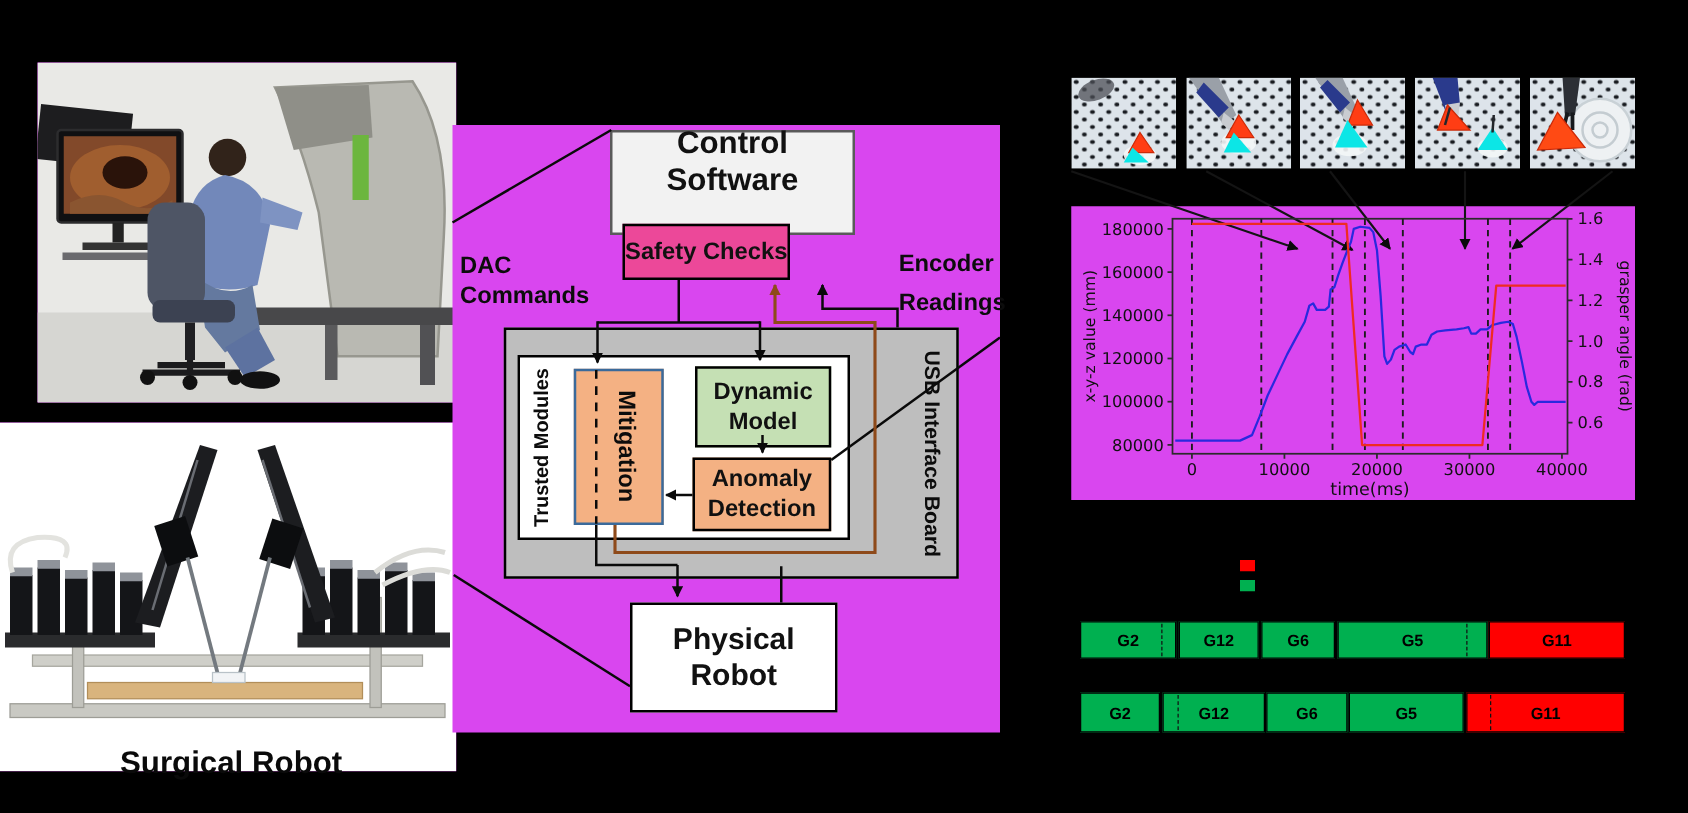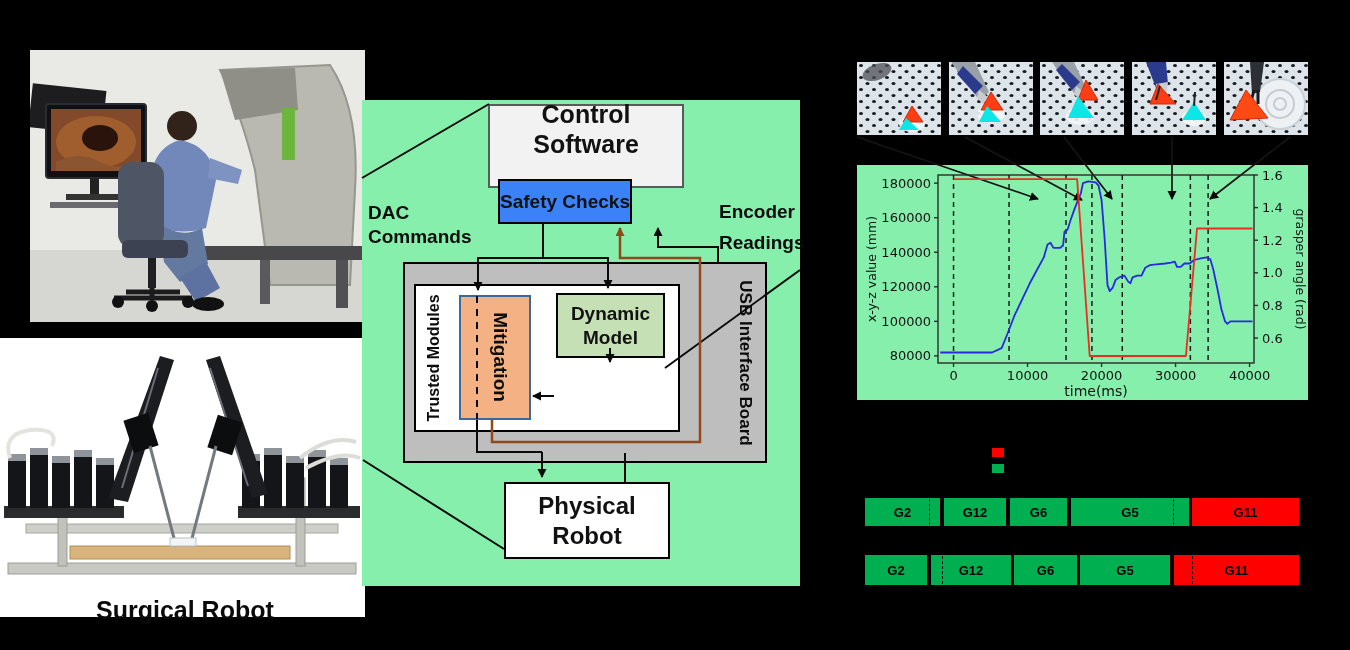--- a/index.html
+++ b/index.html
@@ -1,18 +1,18 @@
 <!DOCTYPE html>
 <html><head>
 <meta charset="utf-8">
 <style>
   html,body{margin:0;padding:0;background:#000;}
   #stage{position:relative;width:1350px;height:650px;background:#000;overflow:hidden;
          font-family:"Liberation Sans",sans-serif;}
-  .panel{position:absolute;background:#86efac;}
+  .panel{position:absolute;background:#d946ef;}
   .dbox{position:absolute;display:flex;align-items:center;justify-content:center;
         text-align:center;font-weight:bold;color:#111;white-space:pre-line;
         box-sizing:border-box;line-height:1.22;}
   .flabel{position:absolute;font-weight:bold;color:#0c0c0c;white-space:pre-line;line-height:1.25;}
   .vlabel{position:absolute;font-weight:bold;color:#0c0c0c;white-space:nowrap;
           transform:translate(-50%,-50%) rotate(90deg);}
   .vlabel.ccw{transform:translate(-50%,-50%) rotate(-90deg);}
   .caption{position:absolute;font-weight:bold;color:#0a0a0a;font-size:25px;white-space:nowrap;}
   #overlay{position:absolute;left:0;top:0;width:1350px;height:650px;pointer-events:none;z-index:40;}
   .frame{position:absolute;overflow:hidden;}
@@ -133,37 +133,39 @@
     <div class="caption" style="left:96px;top:258px;">Surgical Robot</div>
   </div>
 
   <div class="panel" style="left:362px;top:100px;width:438px;height:486px;"></div>
 
   <div class="dbox" id="box-gray" style="left: 403px; top: 262px; width: 364px; height: 201px; border: 2px solid rgb(0, 0, 0); background: rgb(190, 190, 190);"></div>
   <div class="dbox" id="box-trusted" style="left:414px;top:284px;width:266px;height:148px;background:#fff;border:2px solid #000;"></div>
 
   <div class="dbox" id="box-control" style="left: 488px; top: 104px; width: 196px; height: 84px; border: 2px solid rgb(90, 90, 90); font-size: 25px; padding-bottom: 34px; background: rgb(242, 242, 242);">Control
 Software</div>
-  <div class="dbox" id="box-safety" style="left: 498px; top: 179px; width: 134px; height: 45px; border: 2px solid rgb(0, 0, 0); font-size: 19px; z-index: 5; background: #3b82f6;">Safety Checks</div>
+  <div class="dbox" id="box-safety" style="left: 498px; top: 179px; width: 134px; height: 45px; border: 2px solid rgb(0, 0, 0); font-size: 19px; z-index: 5; background: #ec4899;">Safety Checks</div>
 
   <div class="flabel" style="left:368px;top:201px;width:112px;font-size:19px;">DAC
 Commands</div>
   <div class="flabel" style="left:699px;top:196px;width:96px;font-size:19px;text-align:left;line-height:1.65;margin-left:20px;">Encoder
 Readings</div>
 
   <div class="dbox" id="box-mitigation" style="left: 459px; top: 295px; width: 72px; height: 125px; z-index: 5; background: rgb(244, 177, 131); border: 2.5px solid rgb(58, 106, 155);"></div>
   <div class="vlabel" style="left:500px;top:357px;font-size:19px;z-index:6;">Mitigation</div>
 
   <div class="dbox" id="box-dynamic" style="left: 556px; top: 293px; width: 109px; height: 65px; border: 2px solid rgb(0, 0, 0); font-size: 19px; z-index: 5; background: rgb(197, 224, 180);">Dynamic
 Model</div>
+  <div class="dbox" id="box-anomaly" style="left: 554px; top: 366px; width: 111px; height: 59px; border: 2px solid rgb(0, 0, 0); font-size: 19px; z-index: 5; background: rgb(244, 177, 131);">Anomaly
+Detection</div>
 
   <div class="vlabel ccw" style="left:434px;top:358px;font-size:16px;">Trusted Modules</div>
   <div class="vlabel" style="left:745px;top:363px;font-size:17px;">USB Interface Board</div>
 
-  <div class="dbox" style="left:504px;top:482px;width:166px;height:77px;background:#fff;border:2px solid #000;font-size:24px;z-index:5;">Physical
+  <div class="dbox" style="left:504px;top:482px;width:166px;height:88px;background:#fff;border:2px solid #000;font-size:24px;z-index:5;">Physical
 Robot</div>
 
   <div class="frame" style="left:857px;top:62px;width:84px;height:73px;">
     <svg width="84" height="73" viewBox="0 0 84 73">
       <rect width="84" height="73" fill="url(#dots)"></rect>
       <ellipse cx="20" cy="10" rx="15" ry="8" fill="#4c4f55" opacity="0.75" transform="rotate(-20 20 10)"></ellipse>
       <ellipse cx="55" cy="62" rx="13" ry="8" fill="#f3f6f7" opacity="0.9"></ellipse>
       <polygon points="55,44 66,60 46,60" fill="#ff3d14" stroke="#cc2a08"></polygon>
       <polygon points="49,56 62,68 42,68" fill="#0ce6e6"></polygon>
     </svg>

